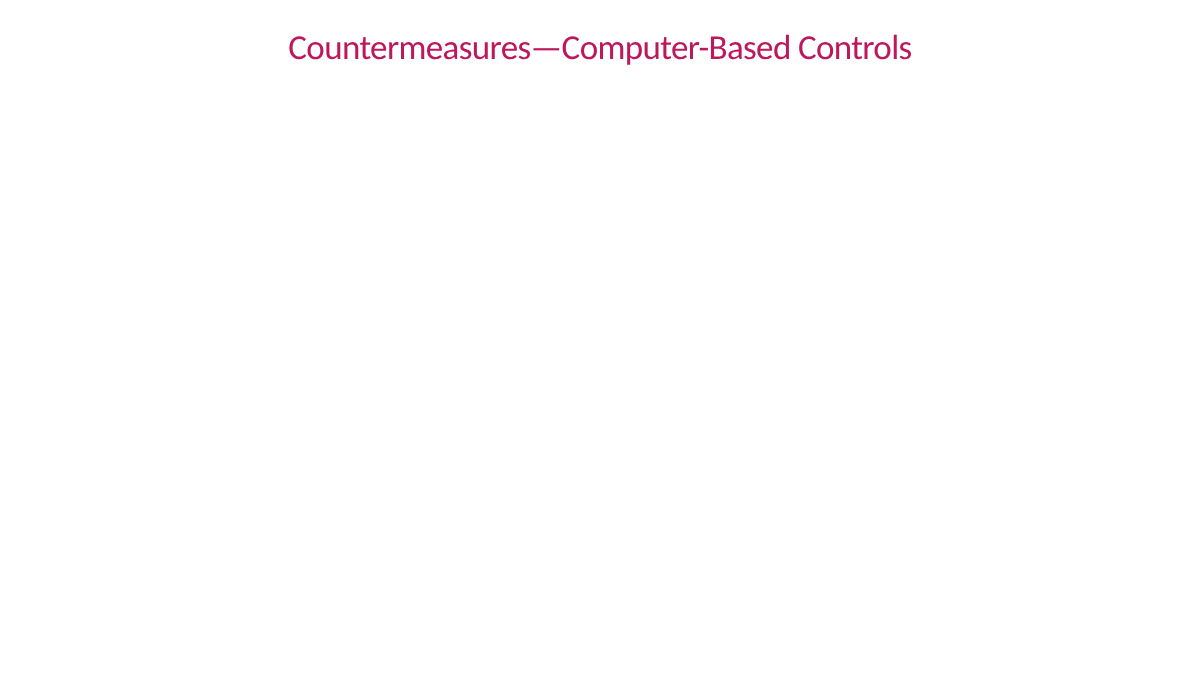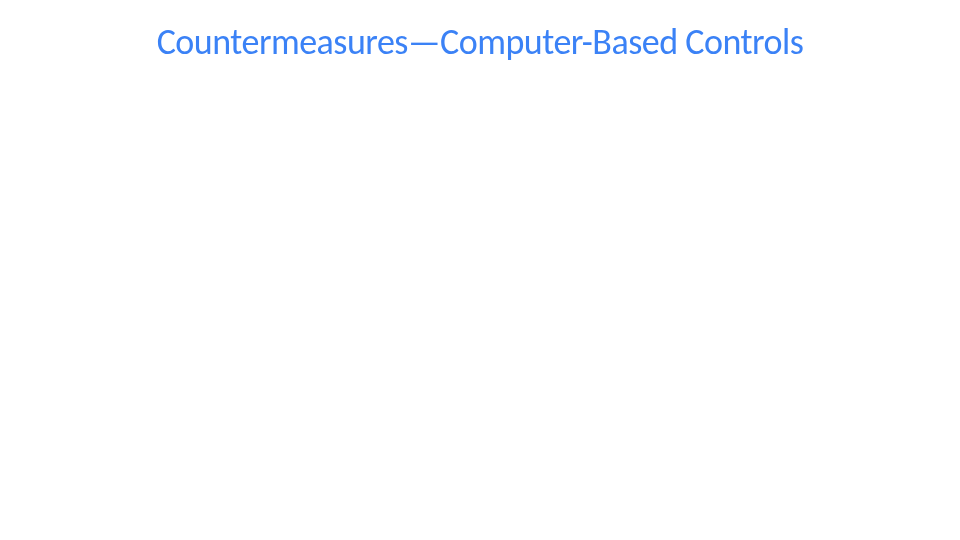--- a/index.html
+++ b/index.html
@@ -13,23 +13,23 @@
       background: #ffffff;
       font-family: "Segoe UI", "Calibri", Arial, sans-serif;
       overflow: hidden;
     }
     .slide {
       width: 100%;
       height: 100%;
       padding: 20px 50px;
     }
     .title {
-      font-size: 36px;
+      font-size: 28px;
       font-weight: 400;
-      color: #3b82f6;
+      color: #be185d;
       text-align: center;
       letter-spacing: -0.5px;
       margin-top: 0;
     }
   </style>
 </head>
 <body>
 
 <div class="slide">
   <h1 class="title">Countermeasures—Computer-Based Controls</h1>

